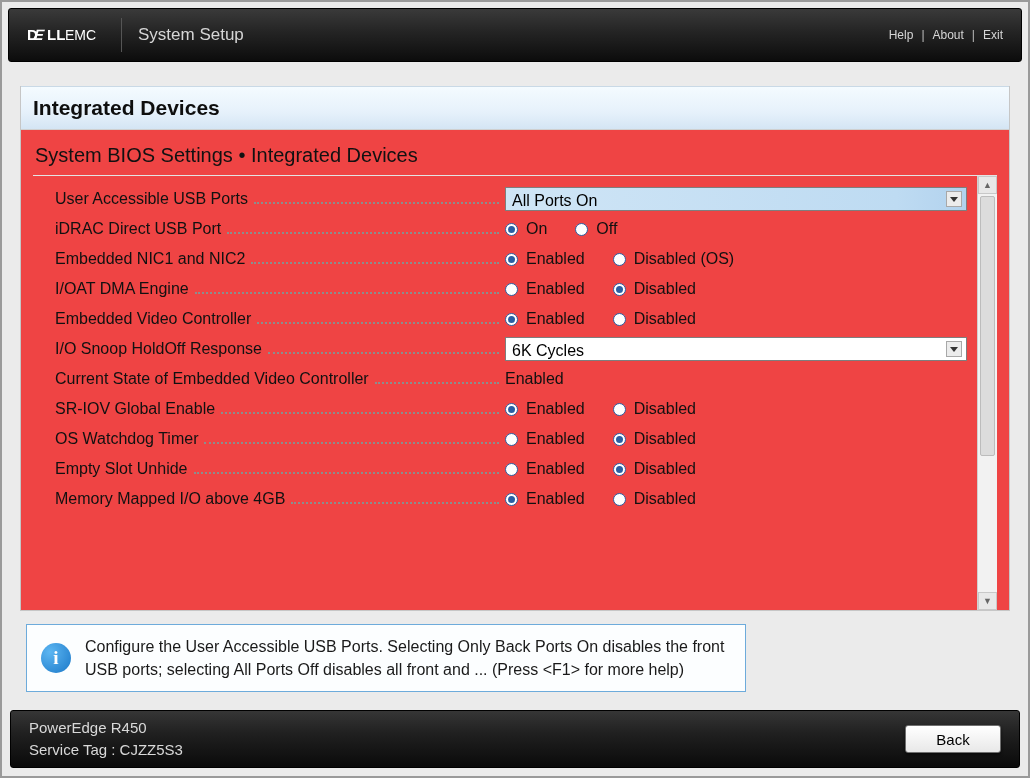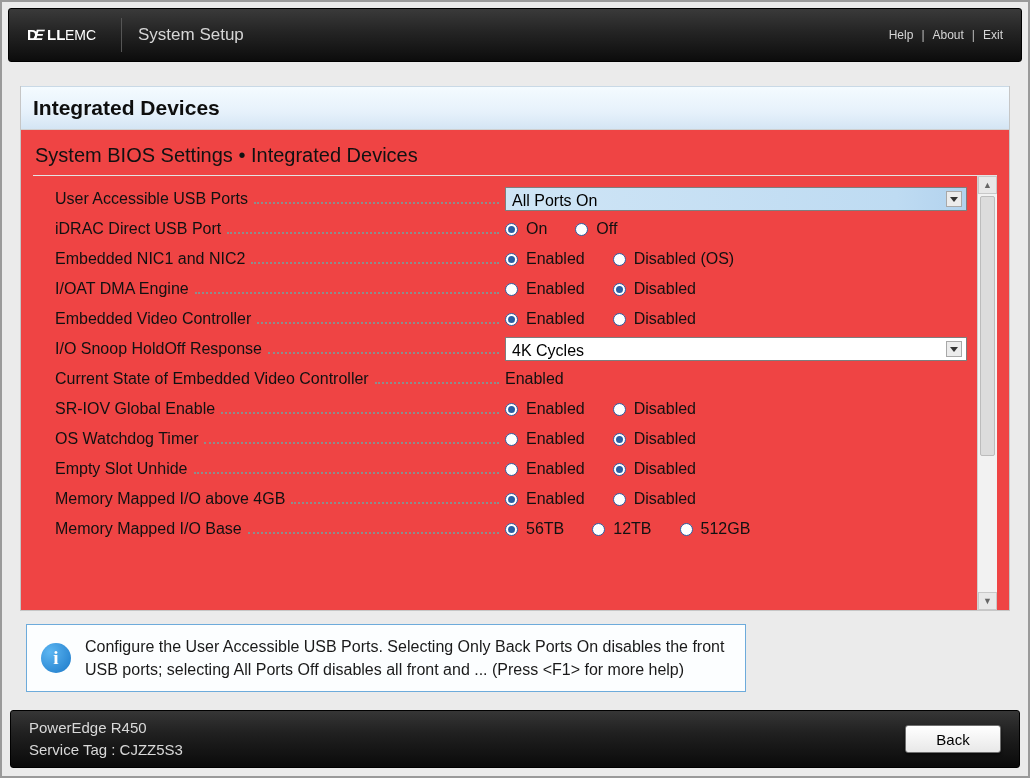--- a/index.html
+++ b/index.html
@@ -351,21 +351,21 @@
             </div>
           </div>
 
           <div class="row">
             <div class="label-area">
                 <span>I/O Snoop HoldOff Response</span>
                 <span class="dots"></span>
               </div>
             <div class="value-area">
               <div class="combo plain">
-                <span>4K Cycles</span>
+                <span>6K Cycles</span>
                 <div class="caret"></div>
               </div>
             </div>
           </div>
 
           <div class="row">
             <div class="label-area">
                 <span>Current State of Embedded Video Controller</span>
                 <span class="dots"></span>
               </div>
@@ -435,40 +435,20 @@
                   <span class="circ"></span>
                   <span>Enabled</span>
                 </span>
               <span class="radio">
                   <span class="circ"></span>
                   <span>Disabled</span>
                 </span>
             </div>
           </div>
 
-          <div class="row">
-            <div class="label-area">
-                <span>Memory Mapped I/O Base</span>
-                <span class="dots"></span>
-              </div>
-            <div class="value-area">
-              <span class="radio sel">
-                  <span class="circ"></span>
-                  <span>56TB</span>
-                </span>
-              <span class="radio">
-                  <span class="circ"></span>
-                  <span>12TB</span>
-                </span>
-              <span class="radio">
-                  <span class="circ"></span>
-                  <span>512GB</span>
-                </span>
-            </div>
-          </div>
 
         </div>
 
         <div class="vscroll">
           <div class="track-top">▲</div>
           <div class="thumb"></div>
           <div class="track-bot">▼</div>
         </div>
       </div>
     </div>

